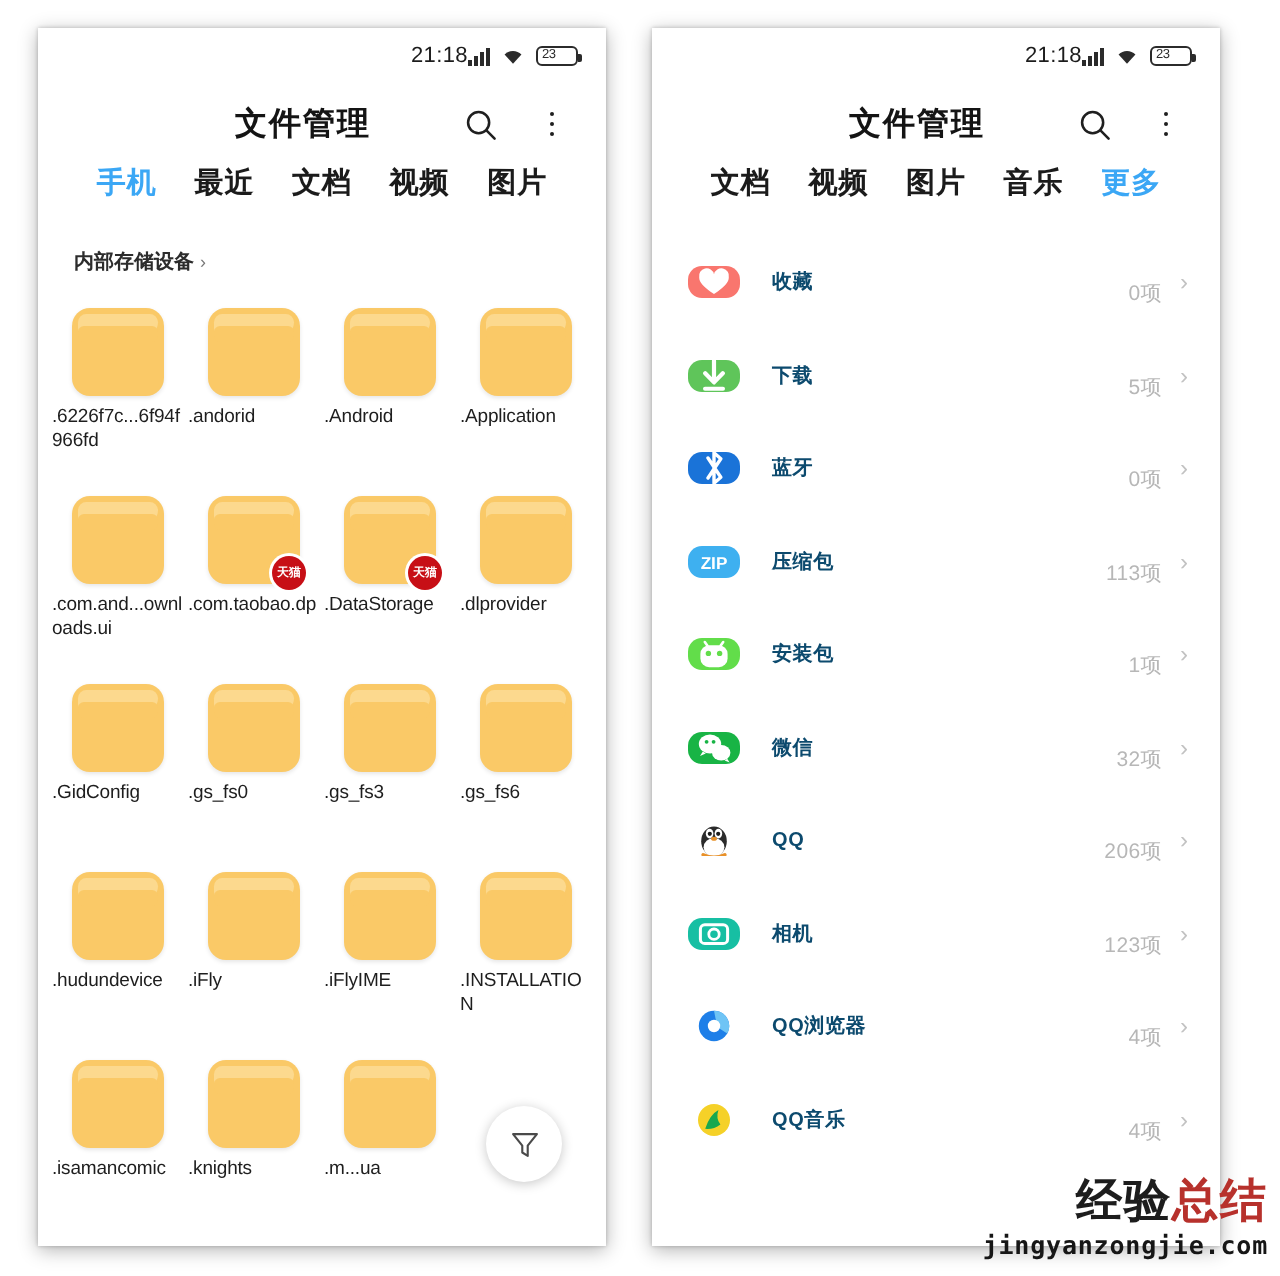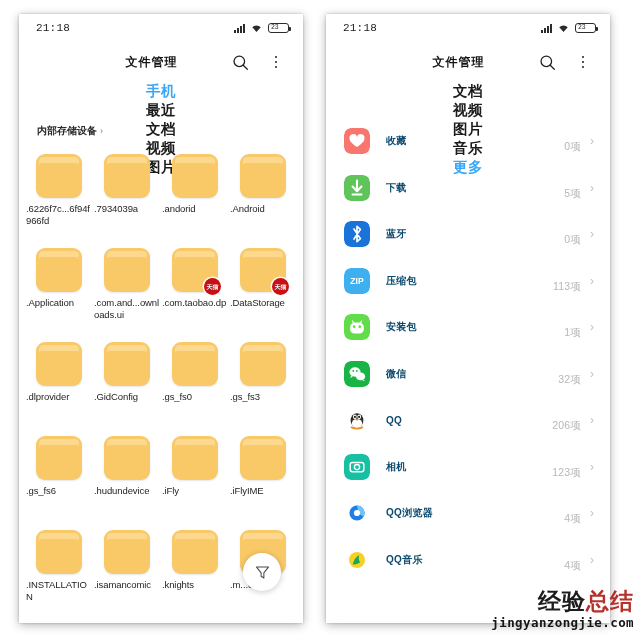--- a/index.html
+++ b/index.html
@@ -26,23 +26,22 @@
     box-shadow: 0 2px 9px rgba(0,0,0,0.30), 0 0 2px rgba(0,0,0,0.22);
   }
   #phone-left  { left: 19px; }
   #phone-right { left: 326px; }
 
   
   .statusbar {
     height: 28px;
     display: flex;
     align-items: center;
-    justify-content: space-between;
+    justify-content: flex-end;
     padding: 0 14px 0 17px;
-    font-family: Liberation Mono, monospace;
   }
   .status-time {
     font-size: 11px;
     color: #1c1c1c;
     letter-spacing: .2px;
     font-weight: 400;
   }
   .status-icons {
     display: flex;
     align-items: center;
@@ -75,38 +74,37 @@
   
   .appbar {
     height: 40px;
     display: flex;
     align-items: center;
     padding: 0 13px 0 0;
   }
   .appbar-title {
     flex: 1;
     text-align: center;
-    font-size: 12px;
+    font-size: 16px;
     font-weight: 700;
     color: #141414;
     letter-spacing: 1px;
     padding-left: 54px;
   }
   .appbar-actions { display:flex; align-items:center; gap: 16px; padding-right: 4px;}
   .ico-btn { width: 20px; height: 20px; display:flex; align-items:center; justify-content:center; cursor:pointer; }
   .dots { display:flex; flex-direction:column; gap:2.4px; align-items:center; }
   .dots b { display:block; width:2.6px; height:2.6px; border-radius:50%; background:#1f1f1f; }
 
   
   .tabs {
     display: flex;
     height: 34px;
     padding: 0 20px;
     gap: 0;
-    flex-direction: column;
   }
   .tabs.five > .tab { flex: 1; text-align: center; }
   .tab {
     font-size: 14.5px;
     font-weight: 700;
     color: #1b1b1b;
     letter-spacing: .5px;
     cursor: pointer;
     white-space: nowrap;
   }
@@ -200,21 +198,21 @@
   
   .list { padding: 2px 0 0 0; }
   .listrow {
     display: flex;
     align-items: center;
     height: 46.5px;
     padding: 0 16px 0 18px;
     cursor: pointer;
   }
   .app-ico {
-    width: 26px; height: 26px;
+    width: 26px; height: 16px;
     border-radius: 7px;
     flex: 0 0 26px;
     display:flex; align-items:center; justify-content:center;
     overflow:hidden;
   }
   .row-label {
     margin-left: 16px;
     font-size: 10px;
     font-weight: 700;
     color: #0c4a6e;
@@ -313,24 +311,20 @@
       <span class="chev">›</span>
     </div>
 
     <div class="filegrid" id="file-grid">
         <div class="fileitem">
           <div class="folder"></div>
           <div class="fname">.6226f7c...6f94f966fd</div>
         </div>
         <div class="fileitem">
           <div class="folder"></div>
-          <div class="fname">.7934039a</div>
-        </div>
-        <div class="fileitem">
-          <div class="folder"></div>
           <div class="fname">.andorid</div>
         </div>
         <div class="fileitem">
           <div class="folder"></div>
           <div class="fname">.Android</div>
         </div>
         <div class="fileitem">
           <div class="folder"></div>
           <div class="fname">.Application</div>
         </div>

